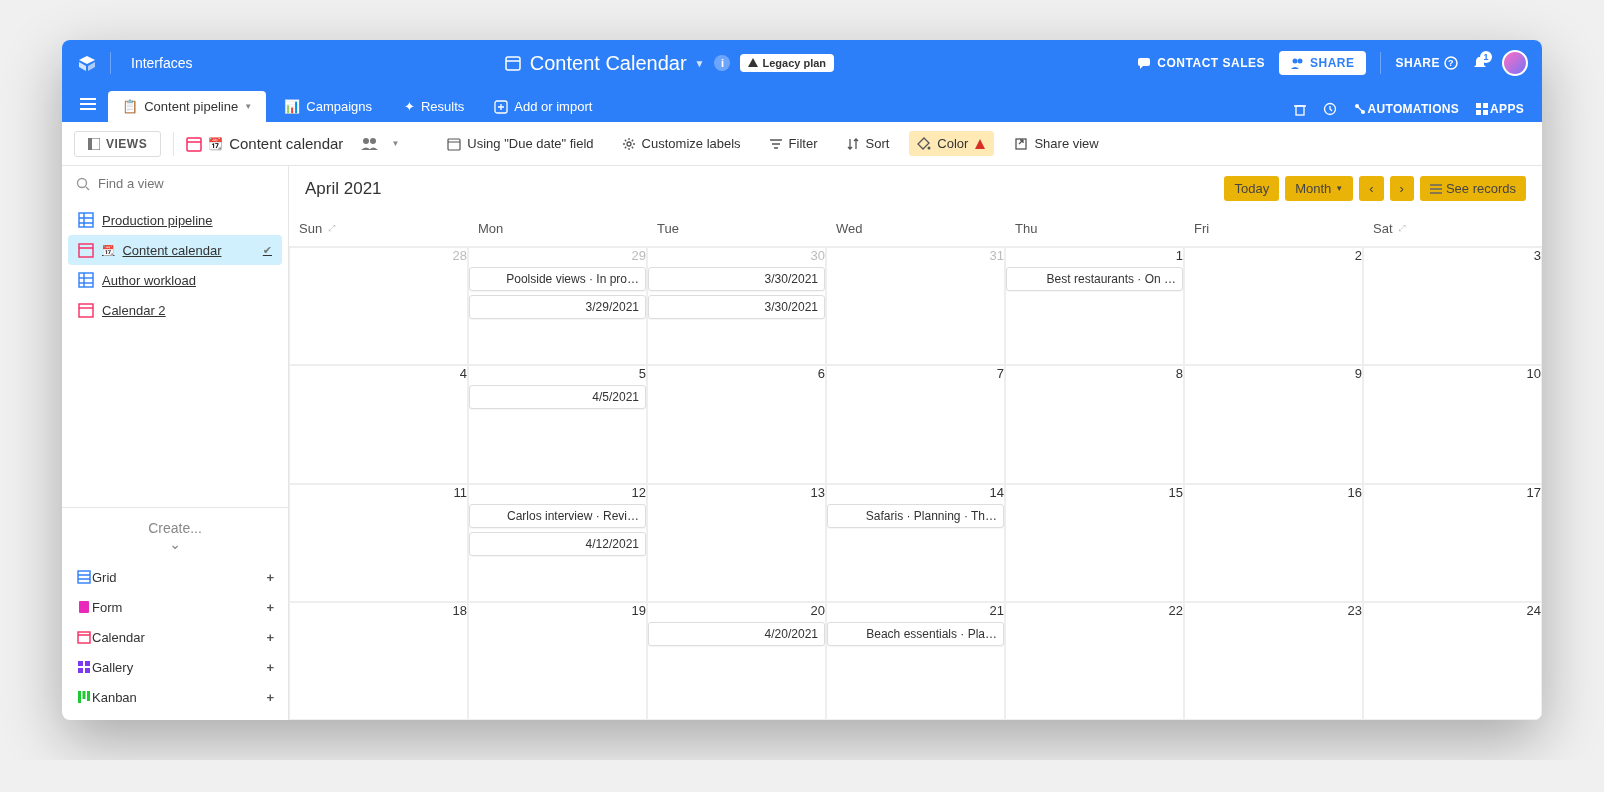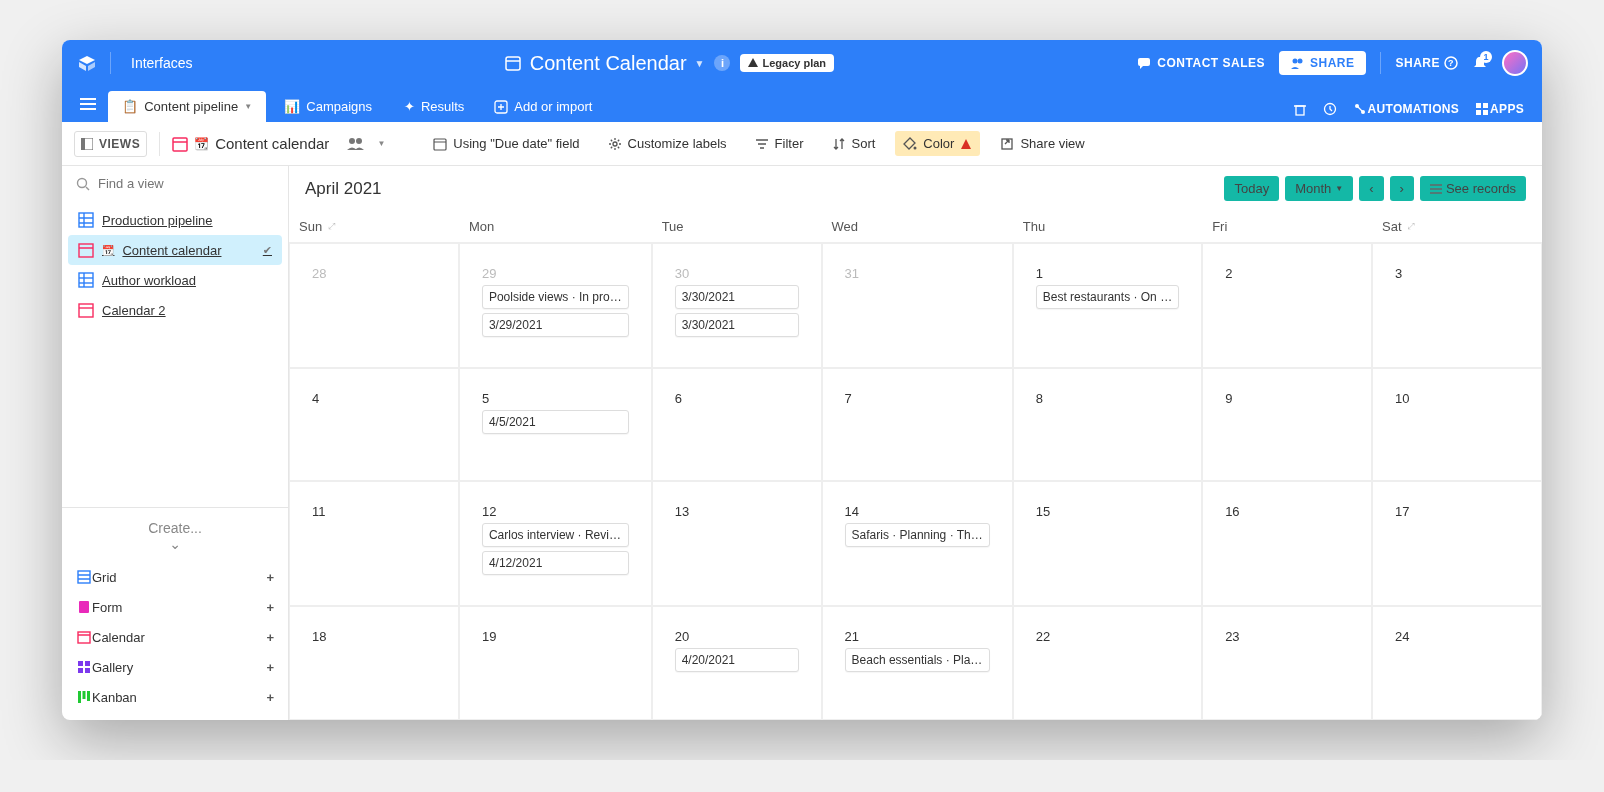--- a/index.html
+++ b/index.html
@@ -30,21 +30,21 @@
 .tabbar .tab { padding: 8px 14px; border-radius: 4px 4px 0 0; color: #fff; display: flex; align-items: center; gap: 6px; font-size: 13px; cursor: pointer; }
 .tabbar .tab.active { background: #fff; color: #333; font-weight: 500; }
 .tabbar .tab .caret { font-size: 8px; opacity: 0.6; }
 .tabbar .add-import { color: #fff; padding: 8px 12px; display: flex; align-items: center; gap: 6px; font-size: 13px; }
 .tabbar .spacer { flex: 1; }
 .tabbar .right-tools { display: flex; align-items: center; gap: 16px; color: #fff; padding: 0 8px 6px 0; font-size: 12px; font-weight: 600; letter-spacing: 0.3px; }
 .tabbar .right-tools .tool { display: flex; align-items: center; gap: 1px; }
 
 
 .toolbar { height: 44px; border-bottom: 1px solid #e5e5e5; display: flex; align-items: center; padding: 0 12px; gap: 12px; background: #fff; }
-.toolbar .views-btn { display: flex; align-items: center; gap: 6px; padding: 5px 6px; border: 1px solid #ddd; border-radius: 3px; font-size: 12px; font-weight: 600; letter-spacing: 0.5px; color: #555; }
+.toolbar .views-btn { display: flex; align-items: center; gap: 6px; padding: 5px 13px; border: 1px solid #ddd; border-radius: 3px; font-size: 12px; font-weight: 600; letter-spacing: 0.5px; color: #555; }
 .toolbar .vsep2 { width: 1px; height: 24px; background: #e5e5e5; }
 .toolbar .view-label { font-size: 15px; font-weight: 500; display: flex; align-items: center; gap: 6px; }
 .toolbar .people-icon { margin-left: 6px; color: #777; }
 .toolbar .tool-btn { display: flex; align-items: center; gap: 6px; padding: 5px 8px; font-size: 13px; color: #333; border-radius: 3px; cursor: pointer; }
 .toolbar .tool-btn.color { background: #ffeab6; }
 .toolbar .warn { color: #d93025; }
 
 
 .content { flex: 1; display: flex; overflow: hidden; }
 .sidebar { width: 227px; border-right: 1px solid #e5e5e5; display: flex; flex-direction: column; }
@@ -62,25 +62,25 @@
 .sidebar .create-header { display: flex; align-items: center; justify-content: center; color: #888; font-size: 14px; padding-bottom: 10px; flex-direction: column; }
 .sidebar .create-item { display: flex; align-items: center; gap: 0; padding: 7px 0; font-size: 13px; cursor: pointer; }
 .sidebar .create-item .plus { margin-left: auto; color: #555; font-weight: bold; }
 .sidebar .create-item .cicon { width: 16px; height: 16px; display: inline-flex; align-items: center; justify-content: center; }
 
 
 .calendar-area { flex: 1; display: flex; flex-direction: column; }
 .cal-header { display: flex; align-items: center; padding: 10px 16px; }
 .cal-header .month { font-size: 17px; font-weight: 500; color: #333; }
 .cal-header .controls { margin-left: auto; display: flex; align-items: center; gap: 6px; }
-.cal-header .ctrl { padding: 5px 10px; background: #14b8a6; border-radius: 3px; font-size: 13px; color: #444; cursor: pointer; display: flex; align-items: center; gap: 4px; }
+.cal-header .ctrl { padding: 5px 10px; background: #eab308; border-radius: 3px; font-size: 13px; color: #444; cursor: pointer; display: flex; align-items: center; gap: 4px; }
 .cal-grid { flex: 1; display: grid; grid-template-columns: repeat(7, 1fr); }
 .cal-dayhead { padding: 6px 10px; font-size: 13px; color: #555; font-weight: 500; border-bottom: 1px solid #eee; display: flex; align-items: center; gap: 6px; }
 .cal-dayhead .expand { font-size: 9px; color: #bbb; }
-.cal-cell { border: 0.5px solid #eee; min-height: 110px; padding: 22px; position: relative; }
+.cal-cell { border: 0.5px solid #eee; min-height: 110px; padding: 0; position: relative; text-align: right; }
 .cal-cell .daynum { font-size: 13px; color: #333; margin-bottom: 4px; }
 .cal-cell.muted .daynum { color: #bbb; }
 .cal-cell .event { background: #fff; border: 1px solid #ddd; border-radius: 3px; padding: 4px 6px; font-size: 12px; margin-bottom: 4px; white-space: nowrap; overflow: hidden; text-overflow: ellipsis; box-shadow: 0 1px 1px rgba(0,0,0,0.04); cursor: pointer; }
 
 svg { display: block; }
 </style>
 </head>
 <body>
 
 <div class="window">

